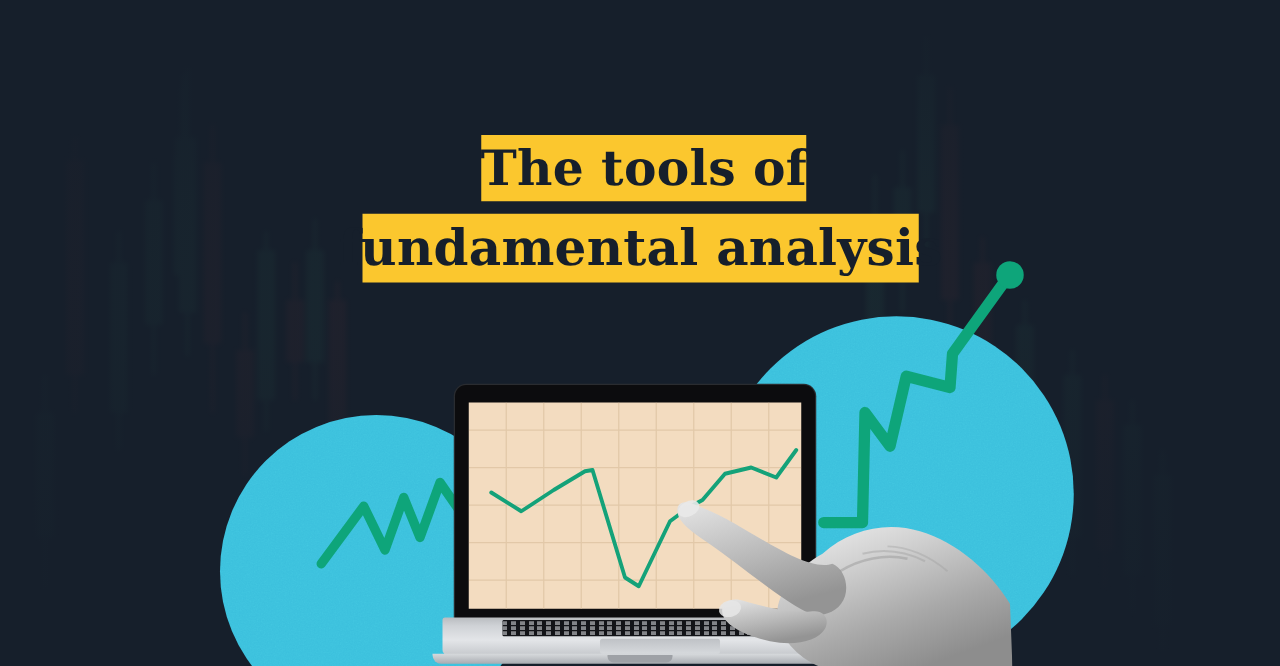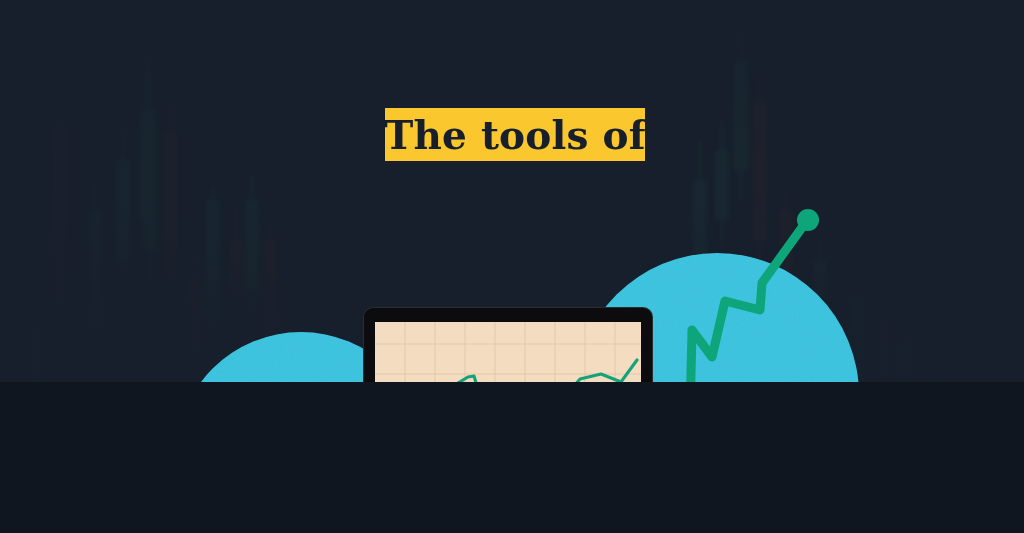--- a/index.html
+++ b/index.html
@@ -7,21 +7,21 @@
     margin: 0;
     padding: 0;
     background: #0f1620;
   }
   body {
     font-family: "Liberation Serif", serif;
   }
   #stage {
     position: relative;
     width: 1024px;
-    height: 382px;
+    height: 533px;
     overflow: hidden;
     background: #161F2B;
   }
 
   
   #bg-candles {
     position: absolute;
     inset: 0;
     width: 1024px;
     height: 533px;
@@ -325,20 +325,21 @@
     <polyline class="deco-path-thin" id="poly-left" points="257,451 291,405 308,440 323,398 336,430 352,386 370,412 392,378" stroke="#0EA57A"></polyline>
   </svg>
 
   <svg class="deco-svg" id="deco-right" style="left:0;top:0;width:1024px;height:533px;z-index:25;" viewBox="0 0 1024 533">
     <polyline class="deco-path" id="poly-right" points="659,418 690,418 692,330 712,357 725,301 760,310 762,283 806,222" stroke="#0EA57A"></polyline>
     <circle id="arrow-dot" fill="#0EA57A" cx="808" cy="220" r="11"></circle>
   </svg>
 
   <div class="banner" id="banner-line1" style="background: rgb(251, 199, 46); color: rgb(22, 31, 43);">The tools of</div>
 
+  <div class="banner" id="banner-line2" style="background: rgb(251, 199, 46); color: rgb(22, 31, 43);">fundamental analysis</div>
 
   <div id="laptop">
 
     <div id="laptop-lid">
       <div id="laptop-screen">
 
         <svg id="screen-grid" viewBox="0 0 266 165" preserveAspectRatio="none">
           <g id="grid-group" stroke="#E2C8A8" stroke-width="1">
               <line x1="30" y1="0" x2="30" y2="165"></line>
               <line x1="60" y1="0" x2="60" y2="165"></line>

